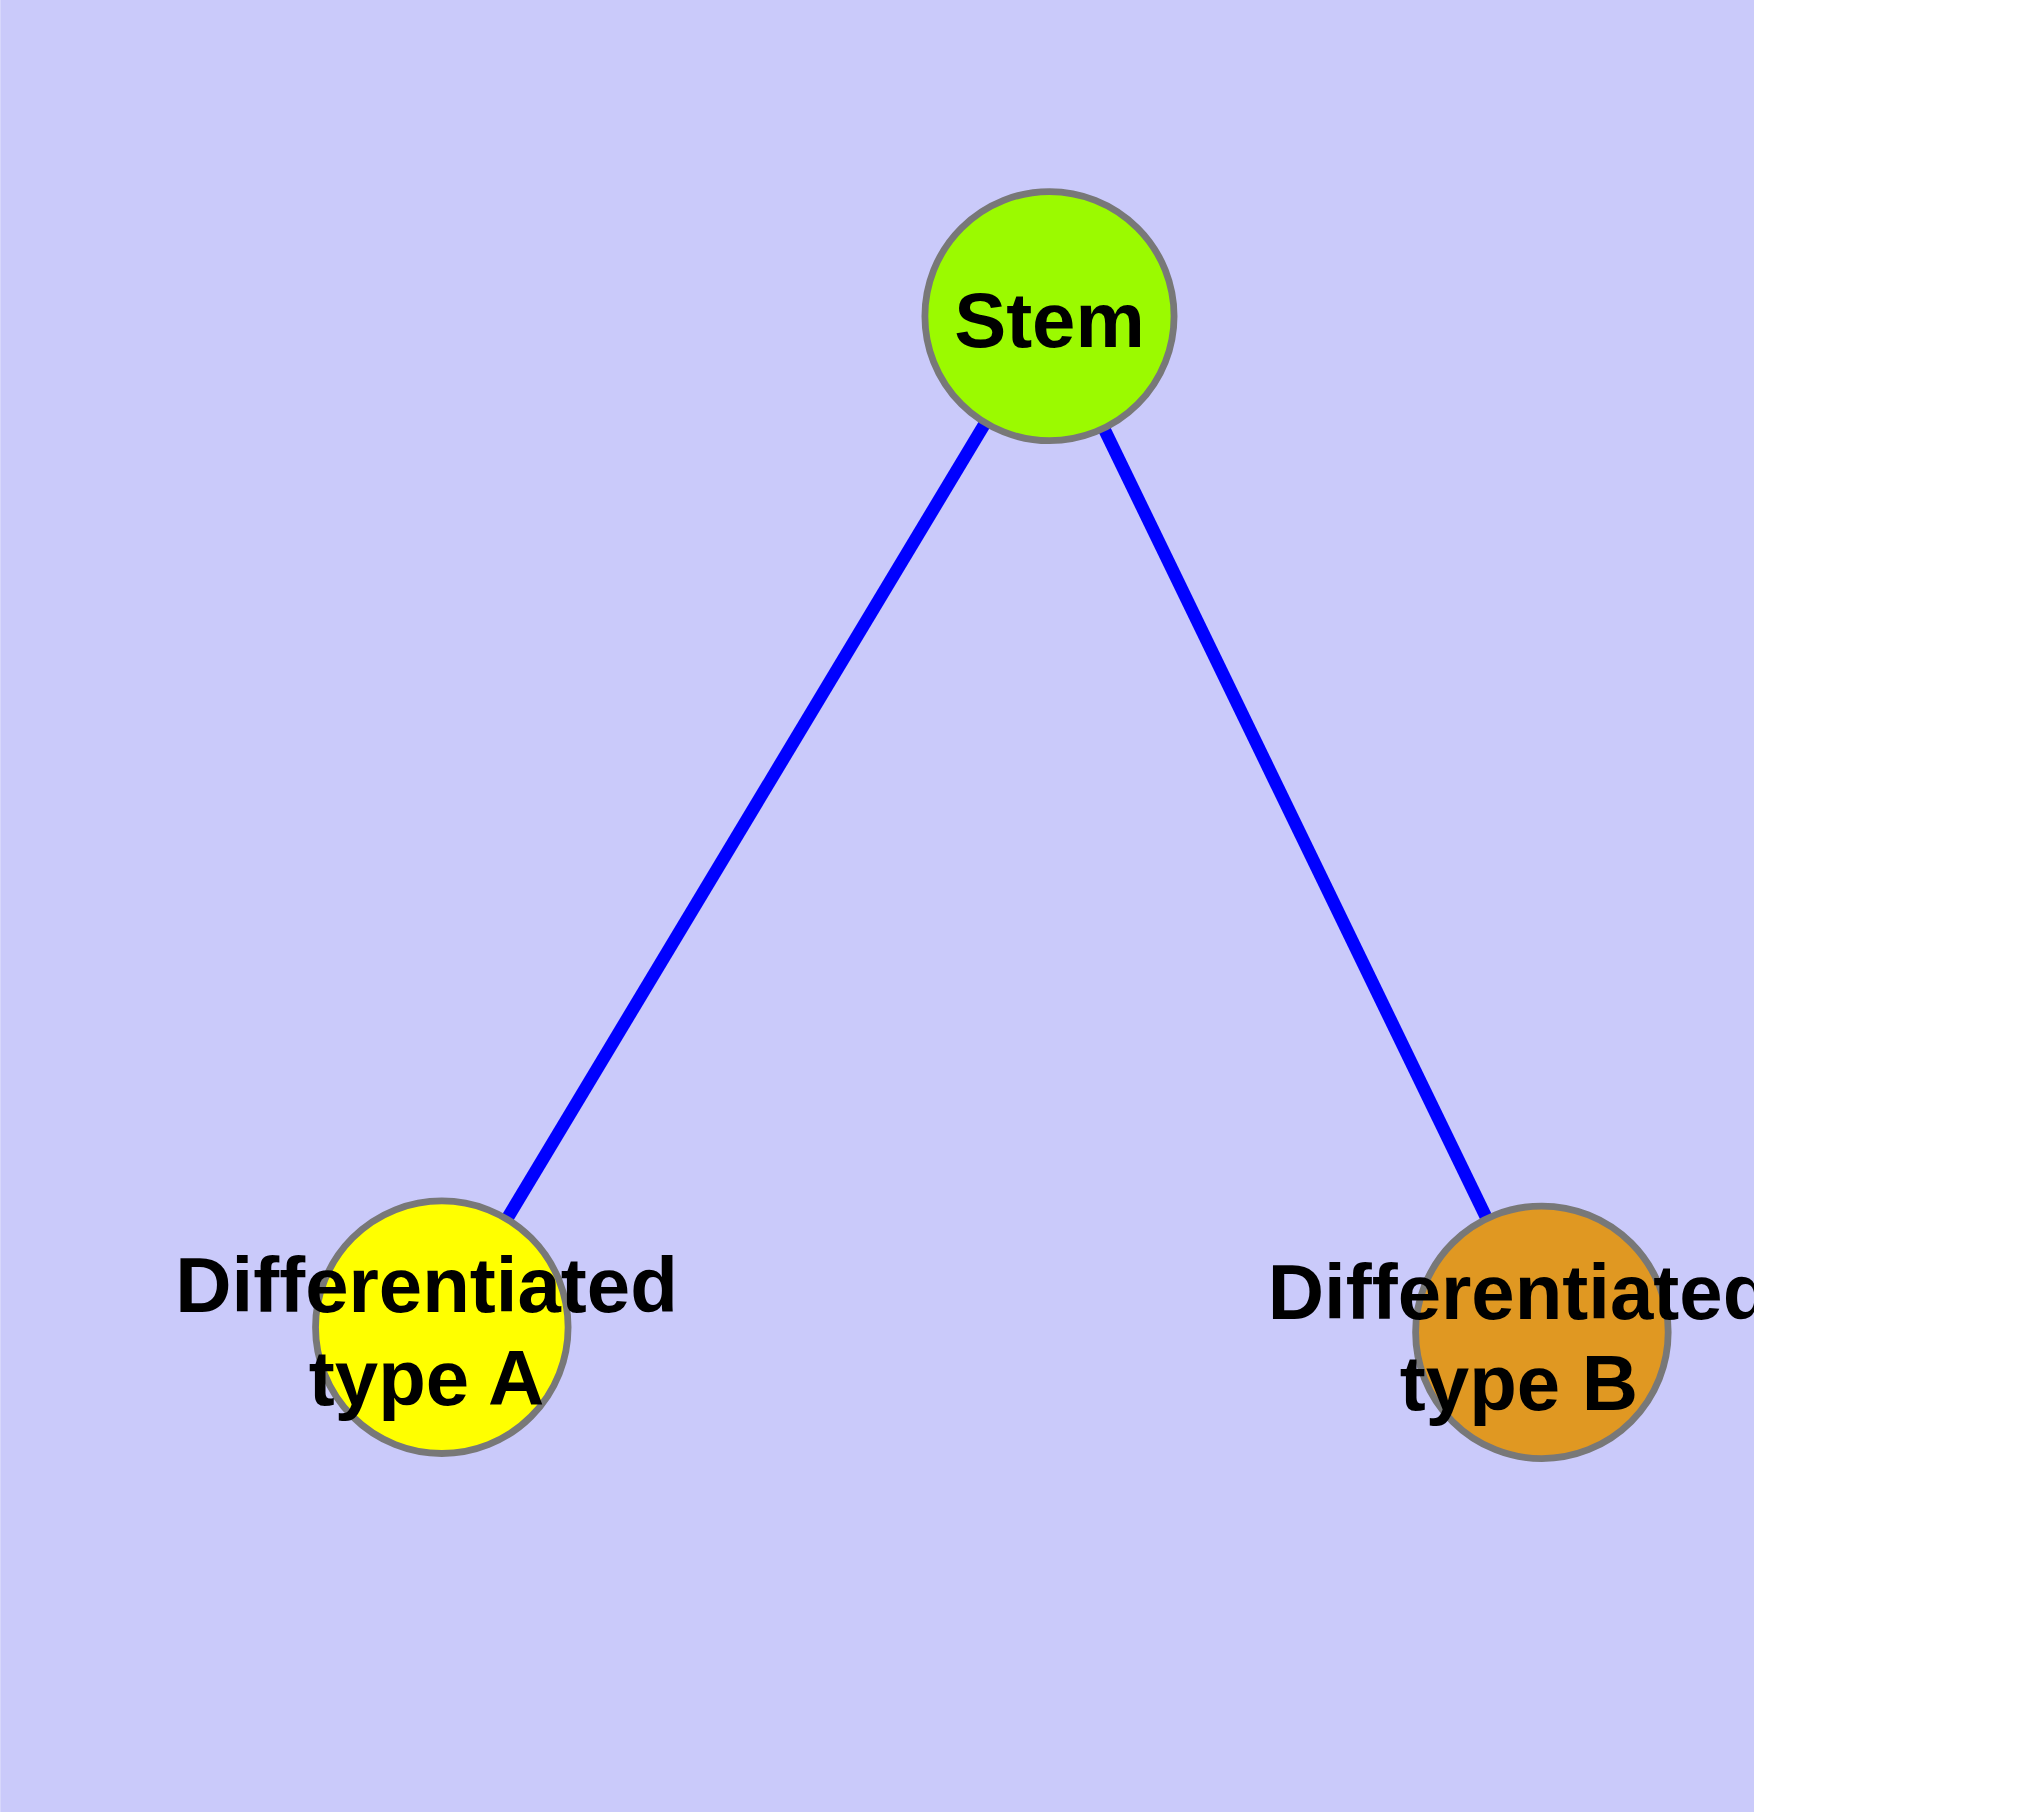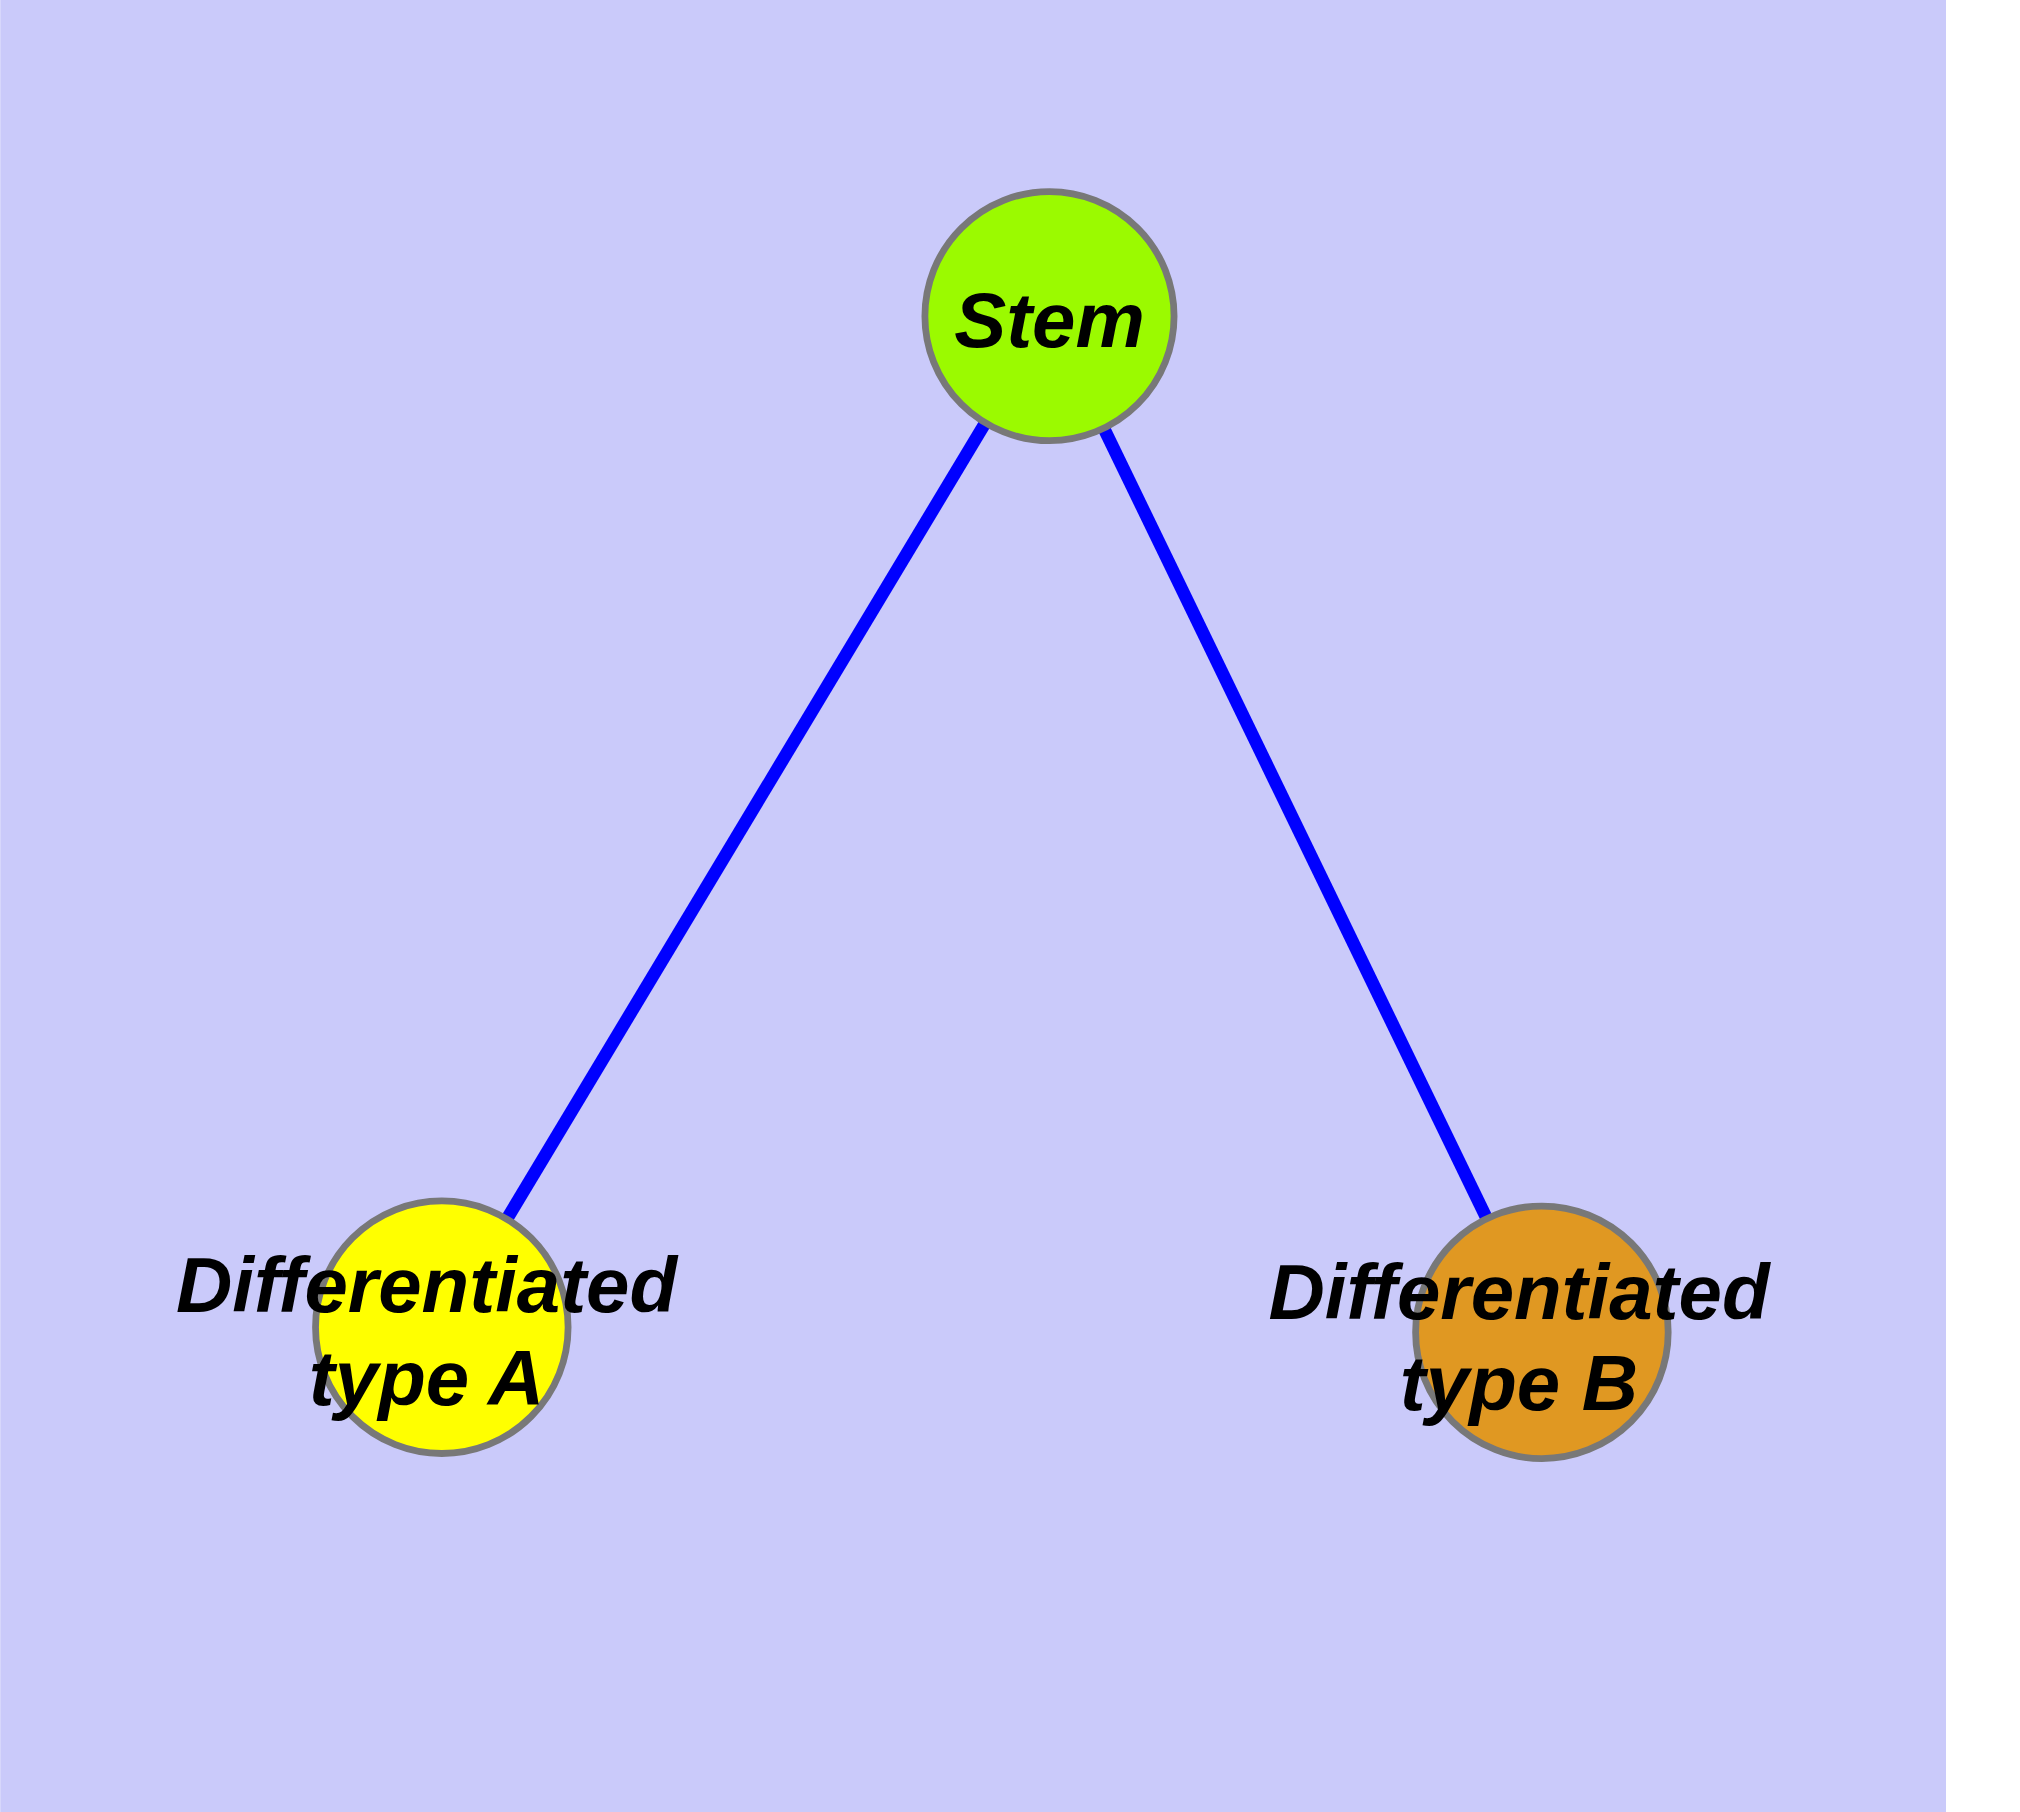--- a/index.html
+++ b/index.html
@@ -2,24 +2,23 @@
 <html style="font-size:13.6px"><head>
 <meta charset="utf-8">
 <style>
   html, body {
     margin: 0;
     padding: 0;
     background: #ffffff;
   }
   .stage {
     position: relative;
-    width: 1946px;
+    width: 1754px;
     height: 1812px;
     overflow: hidden;
-    font-style: italic;
   }
   svg.diagram {
     display: block;
     width: 2021px;
     height: 1812px;
   }
   .edge {
     stroke-width: 15px;
     fill: none;
   }

